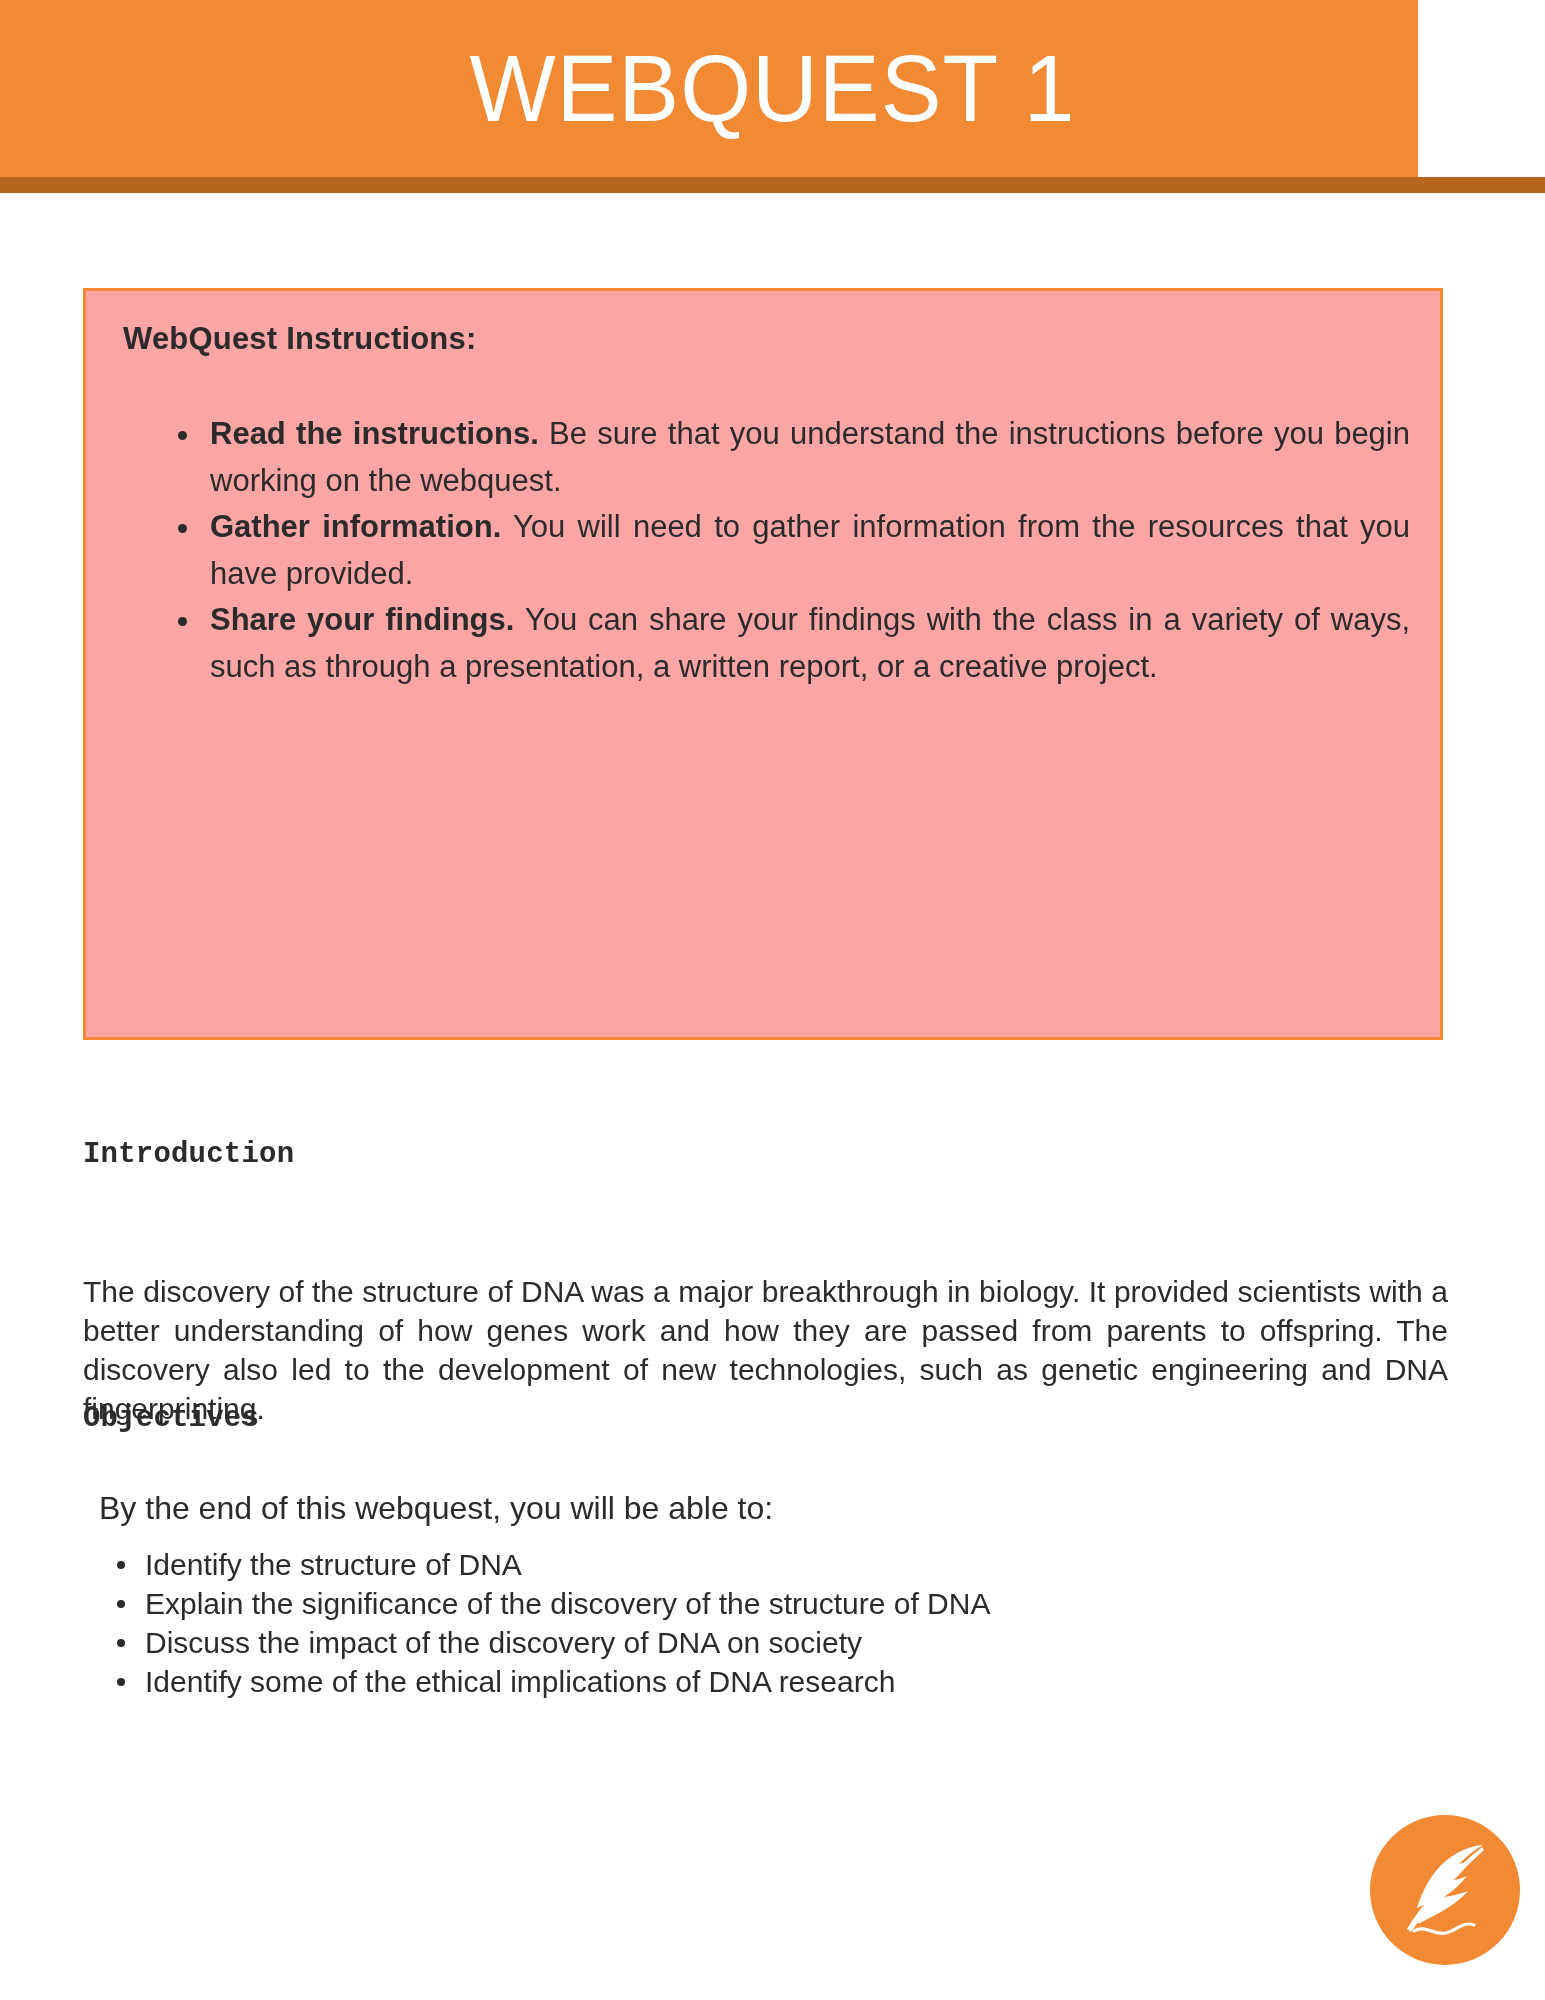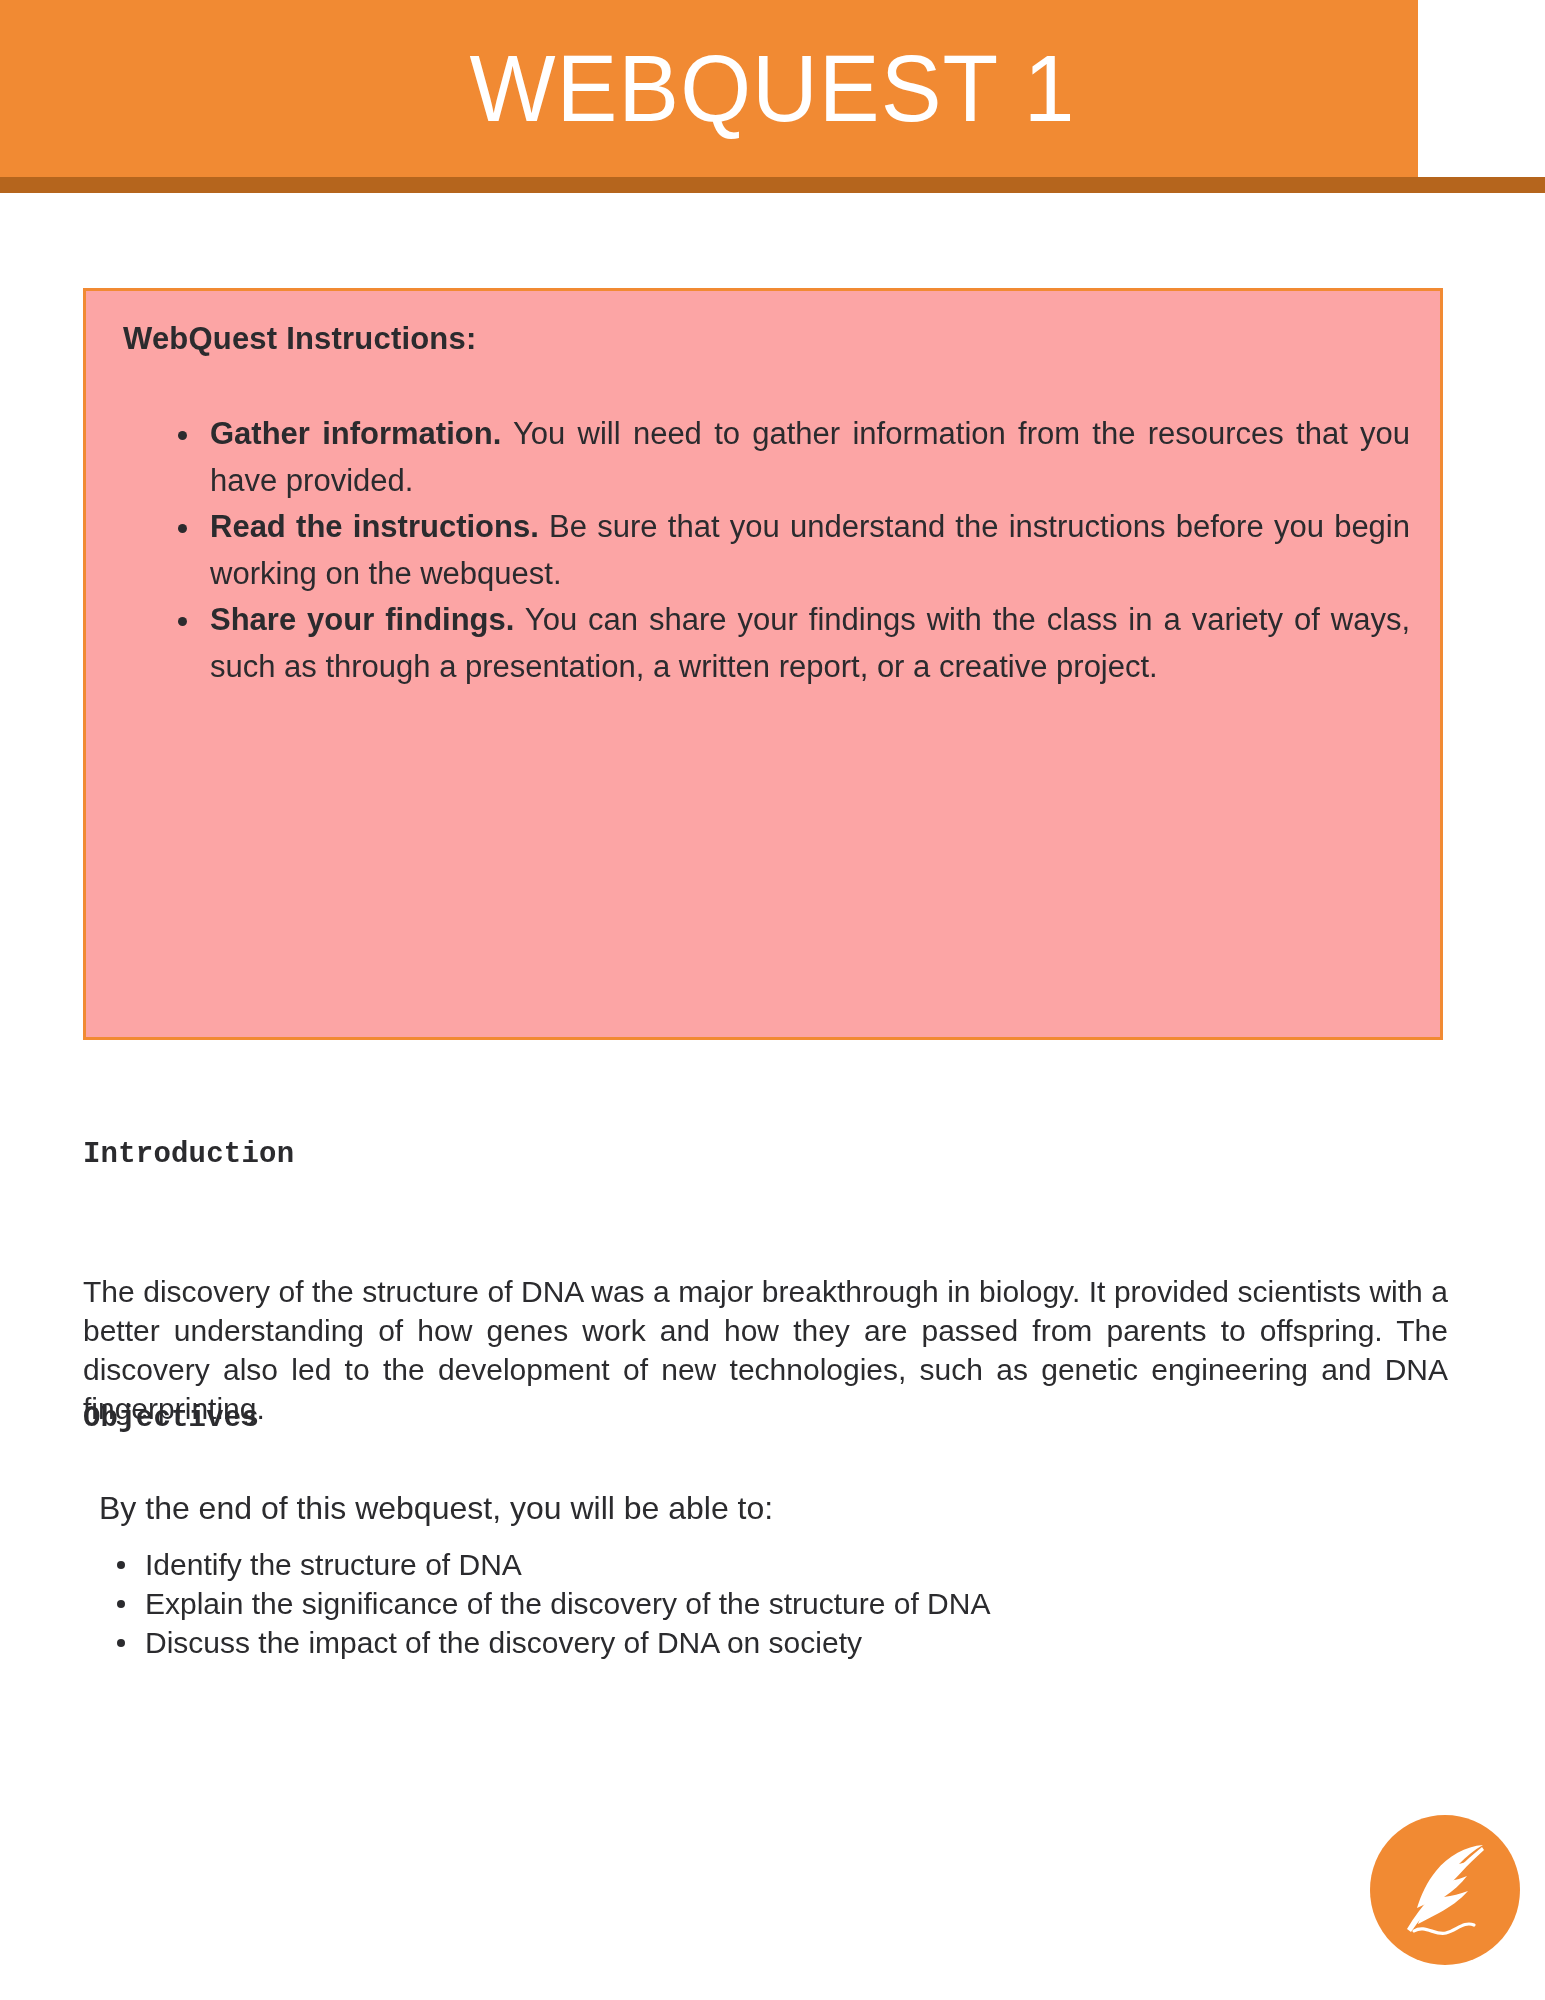--- a/index.html
+++ b/index.html
@@ -192,41 +192,42 @@
 <div class="header-banner">
   <div class="header-title">WEBQUEST 1</div>
 </div>
 <div class="header-underbar"></div>
 
 <div class="instruction-box">
   <div class="instruction-heading">WebQuest Instructions:</div>
 
   <ul class="instruction-list">
     <li>
-      <span class="lead">Gather information.</span><span class="body-text"> You will need to gather information from the resources that you have provided.</span>
+      <span class="lead">Read the instructions.</span><span class="body-text"> Be sure that you understand the instructions before you begin working on the webquest.</span>
     </li>
     <li>
-      <span class="lead">Read the instructions.</span><span class="body-text"> Be sure that you understand the instructions before you begin working on the webquest.</span>
+      <span class="lead">Gather information.</span><span class="body-text"> You will need to gather information from the resources that you have provided.</span>
     </li>
     <li>
       <span class="lead">Share your findings.</span><span class="body-text"> You can share your findings with the class in a variety of ways, such as through a presentation, a written report, or a creative project.</span>
     </li>
   </ul>
 </div>
 
 <div class="section-heading" id="intro-heading">Introduction</div>
 <p class="intro-paragraph">The discovery of the structure of DNA was a major breakthrough in biology. It provided scientists with a better understanding of how genes work and how they are passed from parents to offspring. The discovery also led to the development of new technologies, such as genetic engineering and DNA fingerprinting.</p>
 
 <div class="section-heading" id="objectives-heading">Objectives</div>
 <p class="objectives-lead">By the end of this webquest, you will be able to:</p>
 
 <ul class="objectives-list">
   <li>Identify the structure of DNA</li>
   <li>Explain the significance of the discovery of the structure of DNA</li>
   <li>Discuss the impact of the discovery of DNA on society</li>
+  <li>Identify some of the ethical implications of DNA research</li>
 </ul>
 
 <div class="logo-badge">
   <svg viewBox="0 0 150 150" xmlns="http://www.w3.org/2000/svg">
 
     <path fill="#ffffff" d="M113 30
       C 96 31, 78 41, 66 56
       C 57 67, 51 80, 47 93
       L 62 86
       L 52 100

